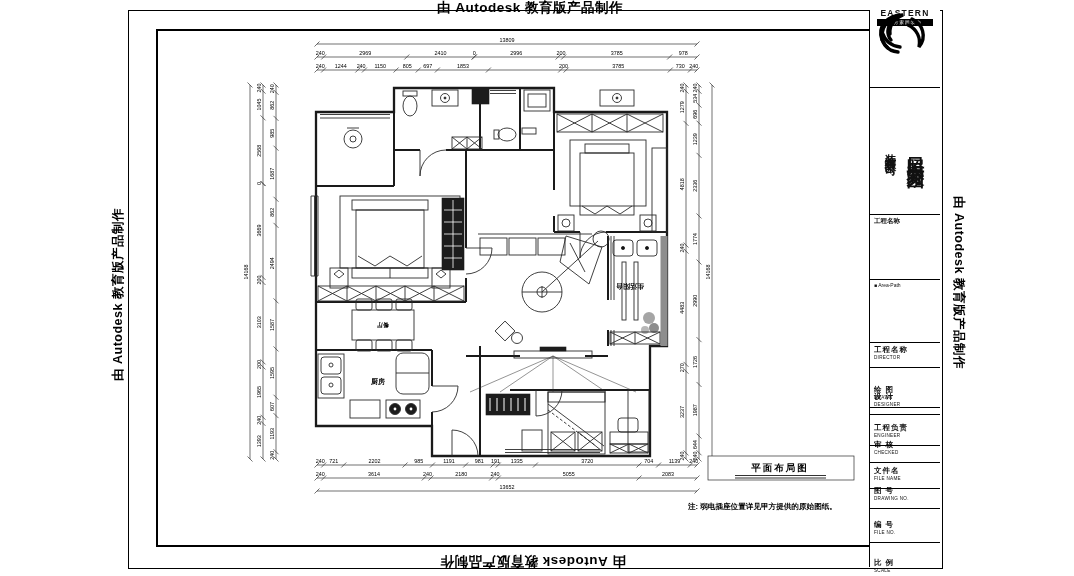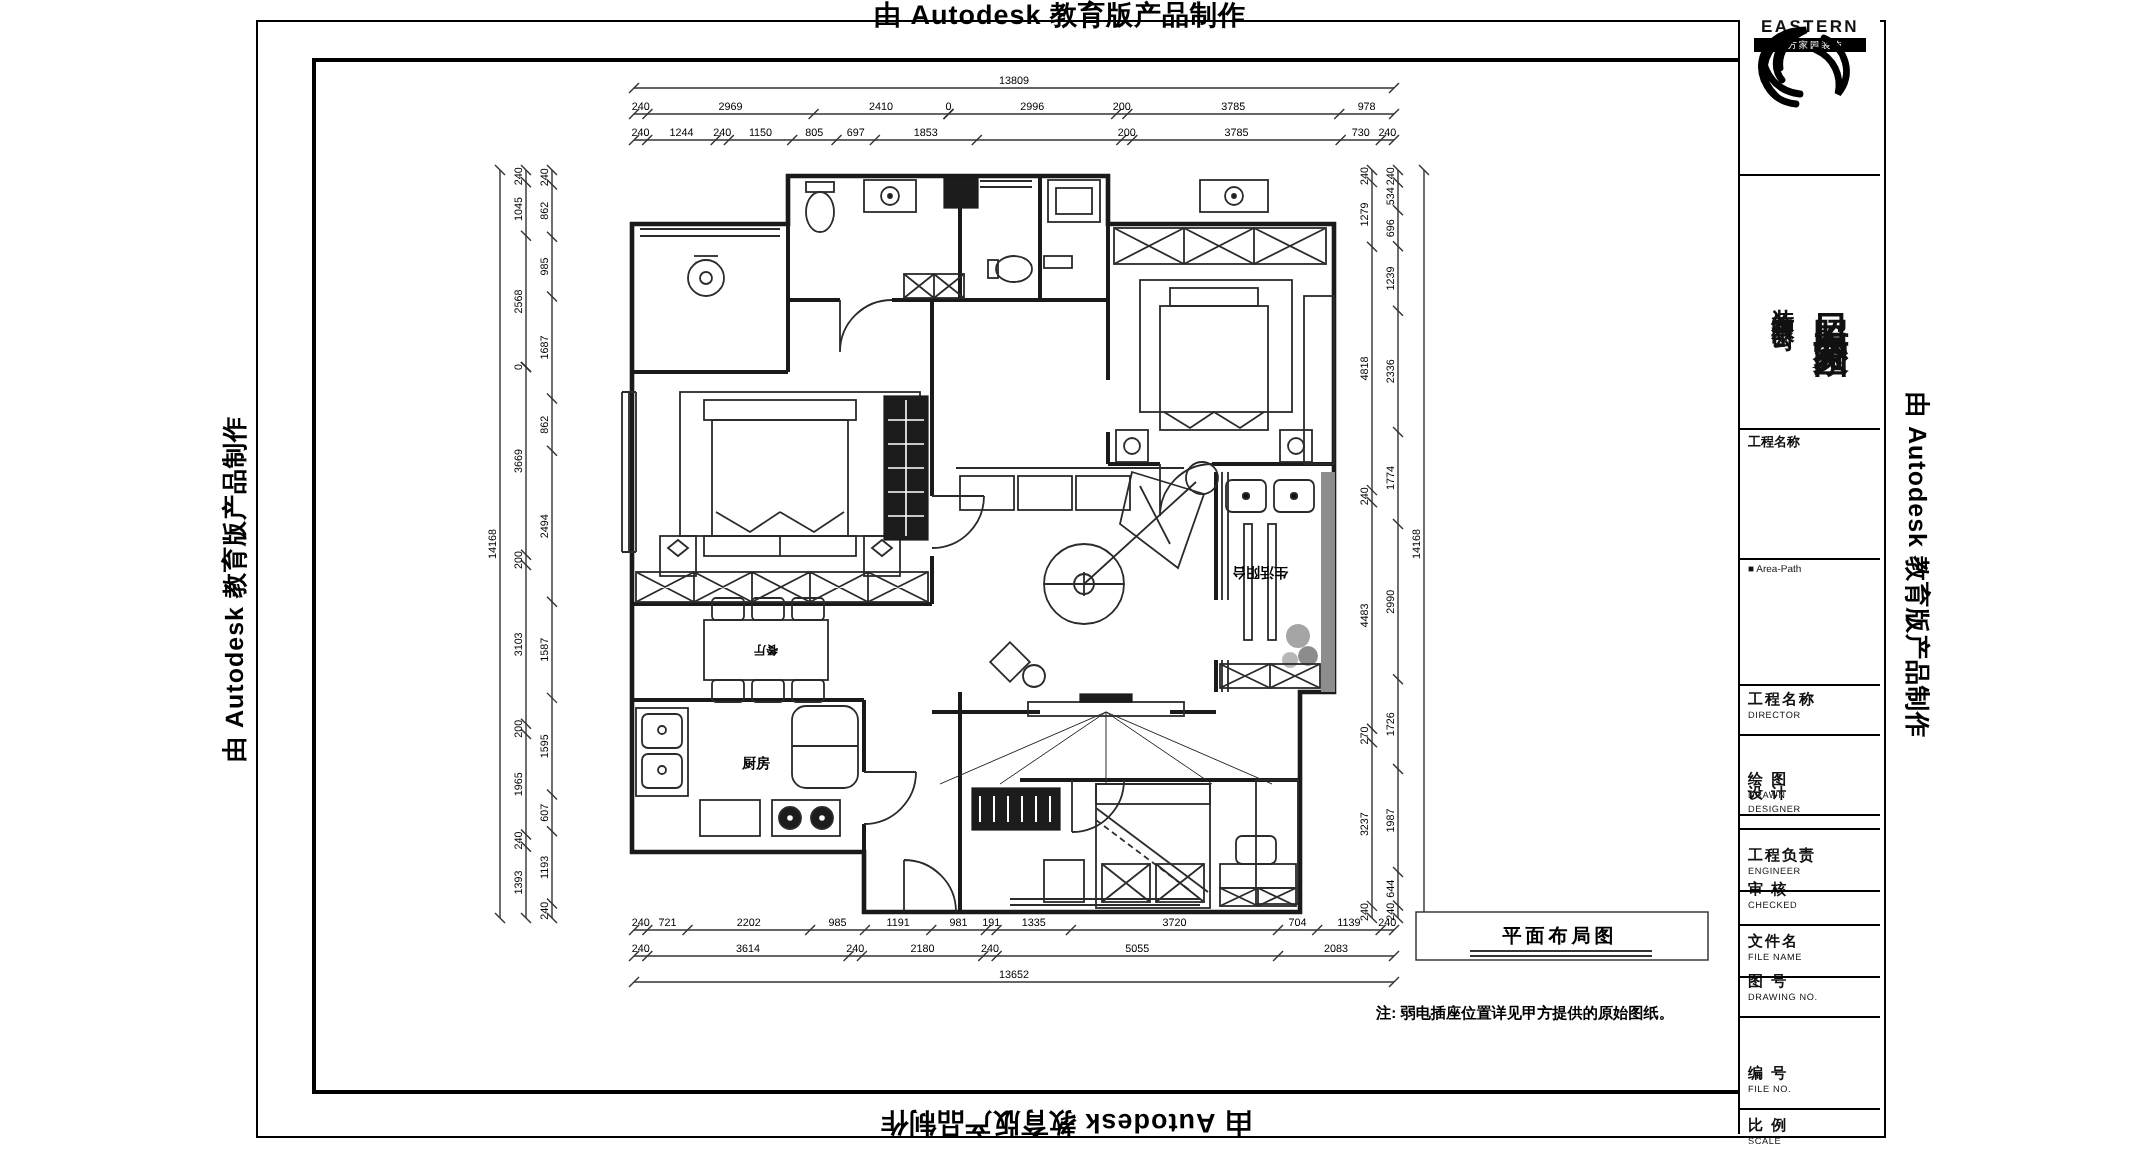--- a/index.html
+++ b/index.html
@@ -517,21 +517,21 @@
     <div class="en">ENGINEER</div>
   </div>
   <div class="tb-sec tb-row" style="top:474px">
     <div class="zh">图 号</div>
     <div class="en">DRAWING NO.</div>
   </div>
   <div class="tb-sec tb-row" style="top:454px">
     <div class="zh">文件名</div>
     <div class="en">FILE NAME</div>
   </div>
-  <div class="tb-sec tb-row" style="top:520px">
+  <div class="tb-sec tb-row" style="top:508px">
     <div class="zh">编 号</div>
     <div class="en">FILE NO.</div>
   </div>
   <div class="tb-sec tb-row" style="top:546px;border-bottom:none">
     <div class="zh">比 例</div>
     <div class="en">SCALE</div>
   </div>
 </div>
 
 </body></html>

